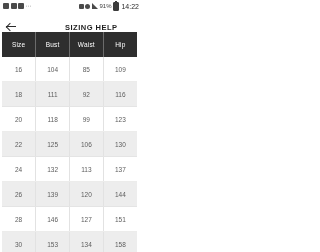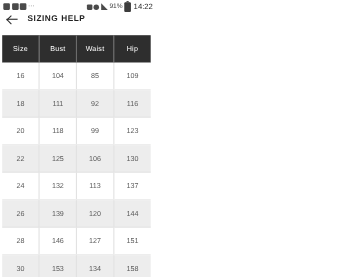--- a/index.html
+++ b/index.html
@@ -77,24 +77,25 @@
     font-size: 7px;
     color: #2b2b2b;
     line-height: 1;
     margin-left: 1px;
   }
 
   
   .app-bar {
     height: 20px;
     display: flex;
-    align-items: flex-start;
+    align-items: flex-end;
     padding: 0 6px;
     box-sizing: border-box;
     background: #ffffff;
+    gap: 40px;
   }
   .back-arrow {
     width: 11px;
     height: 11px;
     position: relative;
     flex: none;
     margin-right: 8px;
   }
   .back-arrow::before {
     content: "";

